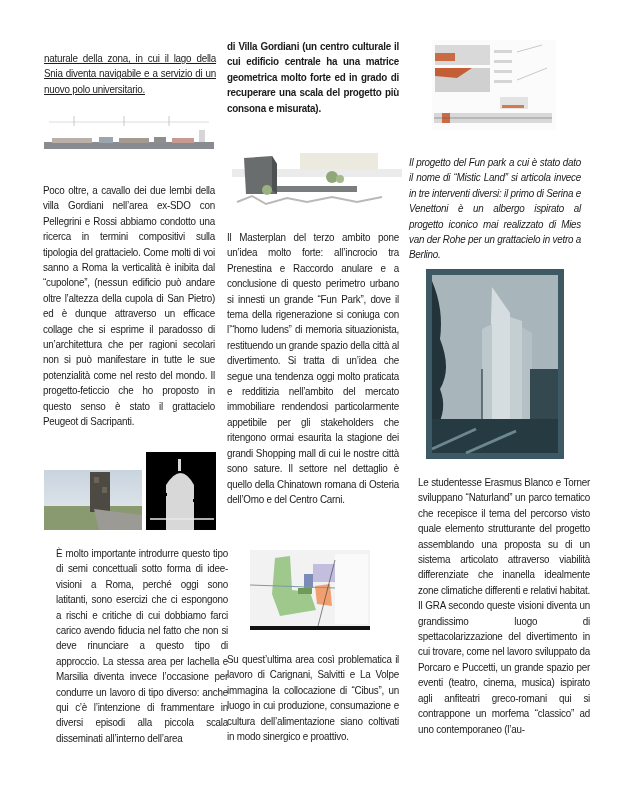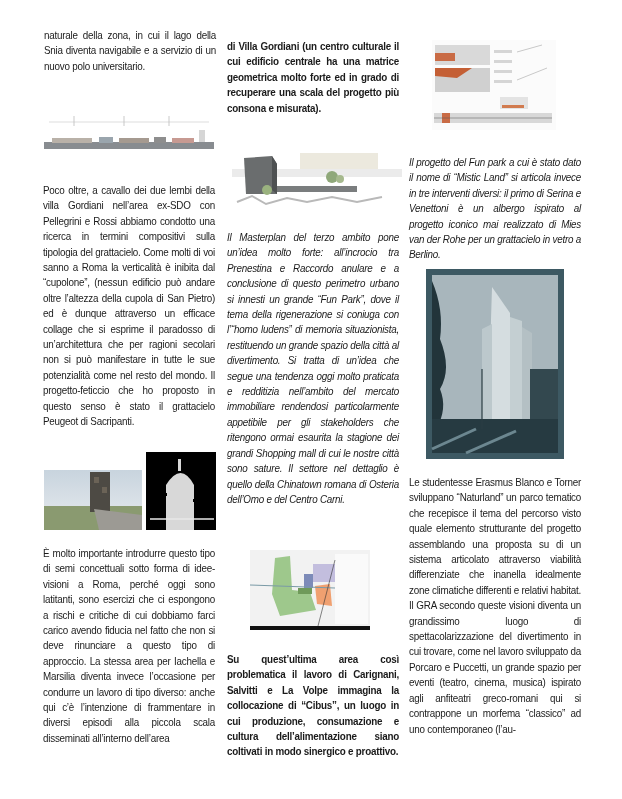--- a/index.html
+++ b/index.html
@@ -7,21 +7,21 @@
          font-family: "Liberation Sans", sans-serif; color: #1b1b1b; }
   .col { position: absolute; width: 172px; }
   .p { margin: 0; font-size: 10.6px; line-height: 15.4px; letter-spacing: -0.25px;
        text-align: justify; transform: scaleX(0.93); transform-origin: left top; width: 185px; }
   .fig { position: absolute; overflow: hidden; }
   svg { display: block; }
 </style>
 </head>
 <body>
 
-<div class="col" style="left:44px; top:28px;">
+<div class="col" style="left:44px; top:51px;text-decoration:underline;">
   <p class="p">naturale della zona, in cui il lago della Snia diventa navigabile e a servizio di un nuovo polo universitario.</p>
 </div>
 
 <div class="fig" style="left:44px; top:110px; width:170px; height:40px;">
   <svg width="170" height="40">
     <rect x="0" y="0" width="170" height="40" fill="#ffffff"></rect>
     <line x1="5" y1="12" x2="165" y2="12" stroke="#c8c8c8" stroke-width="0.6"></line>
     <line x1="30" y1="6" x2="30" y2="16" stroke="#bbbbbb" stroke-width="0.8"></line>
     <line x1="80" y1="6" x2="80" y2="16" stroke="#bbbbbb" stroke-width="0.8"></line>
     <line x1="125" y1="6" x2="125" y2="16" stroke="#bbbbbb" stroke-width="0.8"></line>
@@ -55,21 +55,21 @@
     <polygon points="50,58 98,64 98,79 55,79" fill="#9c9a94"></polygon>
     <rect x="102" y="1" width="70" height="78" fill="#000000"></rect>
     <path d="M122 79 L122 34 Q137 10 150 34 L150 79 Z" fill="#d8d8d8"></path>
     <rect x="134" y="8" width="3" height="12" fill="#d8d8d8"></rect>
     <line x1="106" y1="68" x2="170" y2="68" stroke="#e8e8e8" stroke-width="1.4"></line>
     <rect x="117" y="42" width="6" height="3" fill="#000"></rect>
     <rect x="149" y="48" width="6" height="3" fill="#000"></rect>
   </svg>
 </div>
 
-<div class="col" style="left:43px; top:546px;">
+<div class="col" style="left:56px; top:546px;">
   <p class="p">È molto importante introdurre questo tipo di semi concettuali sotto forma di idee-visioni a Roma, perché oggi sono latitanti, sono esercizi che ci espongono a rischi e critiche di cui dobbiamo farci carico avendo fiducia nel fatto che non si deve rinunciare a questo tipo di approccio. La stessa area per Iachella e Marsilia diventa invece l’occasione per condurre un lavoro di tipo diverso: anche qui c’è l’intenzione di frammentare in diversi episodi alla piccola scala disseminati all’interno dell’area</p>
 </div>
 
 <div class="col" style="left:227px; top:39px;font-weight:bold;">
   <p class="p">di Villa Gordiani (un centro culturale il cui edificio centrale ha una matrice geometrica molto forte ed in grado di recuperare una scala del progetto più consona e misurata).</p>
 </div>
 
 <div class="fig" style="left:232px; top:150px; width:170px; height:60px;">
   <svg width="170" height="60">
     <rect x="68" y="3" width="78" height="18" fill="#ece9de"></rect>
@@ -77,40 +77,40 @@
     <polygon points="12,8 40,6 45,14 45,44 14,44" fill="#6a6d6e"></polygon>
     <polygon points="40,6 45,14 45,44 40,40" fill="#4e5152"></polygon>
     <rect x="45" y="36" width="80" height="6" fill="#7a7d7e"></rect>
     <circle cx="100" cy="27" r="6" fill="#8fa87a"></circle>
     <circle cx="108" cy="29" r="4" fill="#a6b98e"></circle>
     <circle cx="35" cy="40" r="5" fill="#9ab27f"></circle>
     <path d="M5 52 L20 46 L34 54 L55 48 L75 52 L100 47 L125 52 L150 47" stroke="#b9b9b9" stroke-width="2" fill="none"></path>
   </svg>
 </div>
 
-<div class="col" style="left:227px; top:230px;font-style:italic;">
+<div class="col" style="left:227px; top:230px;">
   <p class="p">Il Masterplan del terzo ambito pone un’idea molto forte: all’incrocio tra Prenestina e Raccordo anulare e a conclusione di questo perimetro urbano si innesti un grande “Fun Park”, dove il tema della rigenerazione si coniuga con l’“homo ludens” di memoria situazionista, restituendo un grande spazio della città al divertimento. Si tratta di un’idea che segue una tendenza oggi molto praticata e redditizia nell’ambito del mercato immobiliare rendendosi particolarmente appetibile per gli stakeholders che ritengono ormai esaurita la stagione dei grandi Shopping mall di cui le nostre città sono sature. Il settore nel dettaglio è quello della Chinatown romana di Osteria dell’Omo e del Centro Carni.</p>
 </div>
 
 <div class="fig" style="left:250px; top:550px; width:120px; height:82px;">
   <svg width="120" height="82">
     <rect x="0" y="0" width="120" height="78" fill="#f2f2f2"></rect>
     <rect x="85" y="4" width="33" height="70" fill="#fafafa"></rect>
     <polygon points="25,8 40,6 42,40 60,42 66,60 30,66 22,44" fill="#8fc17a" opacity="0.85"></polygon>
     <rect x="63" y="14" width="22" height="18" fill="#b7b0d8" opacity="0.8"></rect>
     <rect x="54" y="24" width="9" height="14" fill="#7d8bb8"></rect>
     <polygon points="65,36 80,34 82,56 67,54" fill="#f0a070"></polygon>
     <rect x="48" y="38" width="14" height="6" fill="#6f9a5a"></rect>
     <line x1="0" y1="35" x2="85" y2="38" stroke="#7a9aa6" stroke-width="1"></line>
     <line x1="85" y1="10" x2="68" y2="76" stroke="#333" stroke-width="0.6"></line>
     <rect x="0" y="76" width="120" height="4" fill="#111111"></rect>
   </svg>
 </div>
 
-<div class="col" style="left:227px; top:652px;font-weight:bold;">
+<div class="col" style="left:227px; top:652px;">
   <p class="p">Su quest’ultima area così problematica il lavoro di Carignani, Salvitti e La Volpe immagina la collocazione di “Cibus”, un luogo in cui produzione, consumazione e cultura dell’alimentazione siano coltivati in modo sinergico e proattivo.</p>
 </div>
 
 <div class="fig" style="left:432px; top:40px; width:124px; height:90px;">
   <svg width="124" height="90">
     <rect x="0" y="0" width="124" height="90" fill="#fbfbfb"></rect>
     <rect x="3" y="5" width="55" height="20" fill="#d9d9d9"></rect>
     <rect x="3" y="13" width="20" height="8" fill="#c96b45"></rect>
     <rect x="3" y="28" width="55" height="24" fill="#d0d0d0"></rect>
     <polygon points="3,28 40,28 25,38 3,36" fill="#c45f35"></polygon>
@@ -142,15 +142,15 @@
     <polygon points="96,58 106,64 106,150 96,150" fill="#b4c0c4"></polygon>
     <rect x="104" y="100" width="28" height="84" fill="#33484f"></rect>
     <path d="M6 12 Q18 40 14 70 Q26 100 14 120 Q22 140 10 160 L6 160 Z" fill="#22343a"></path>
     <rect x="6" y="150" width="126" height="34" fill="#263a41"></rect>
     <line x1="6" y1="180" x2="50" y2="160" stroke="#6c8790" stroke-width="3"></line>
     <line x1="40" y1="184" x2="90" y2="162" stroke="#6c8790" stroke-width="3"></line>
     <line x1="56" y1="100" x2="56" y2="160" stroke="#2b3d43" stroke-width="1.2"></line>
   </svg>
 </div>
 
-<div class="col" style="left:409px; top:475px;">
+<div class="col" style="left:418px; top:475px;">
   <p class="p">Le studentesse Erasmus Blanco e Torner sviluppano “Naturland” un parco tematico che recepisce il tema del percorso visto quale elemento strutturante del progetto assemblando una proposta su di un sistema articolato attraverso viabilità differenziate che inanella idealmente zone climatiche differenti e relativi habitat. Il GRA secondo queste visioni diventa un grandissimo luogo di spettacolarizzazione del divertimento in cui trovare, come nel lavoro sviluppato da Porcaro e Puccetti, un grande spazio per eventi (teatro, cinema, musica) ispirato agli anfiteatri greco-romani qui si contrappone un morfema “classico” ad uno contemporaneo (l’au-</p>
 </div>
 
 </body></html>

